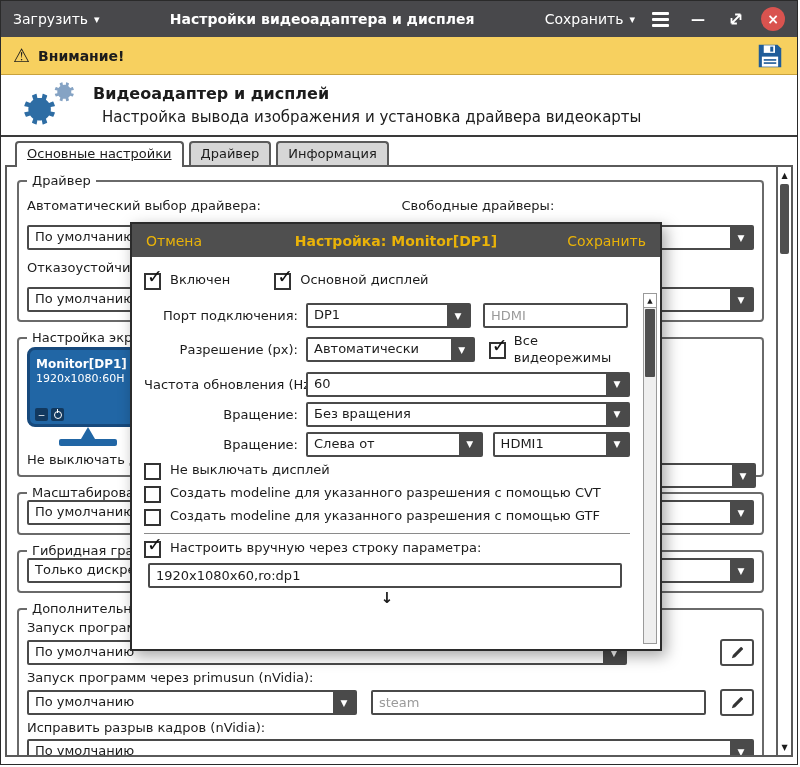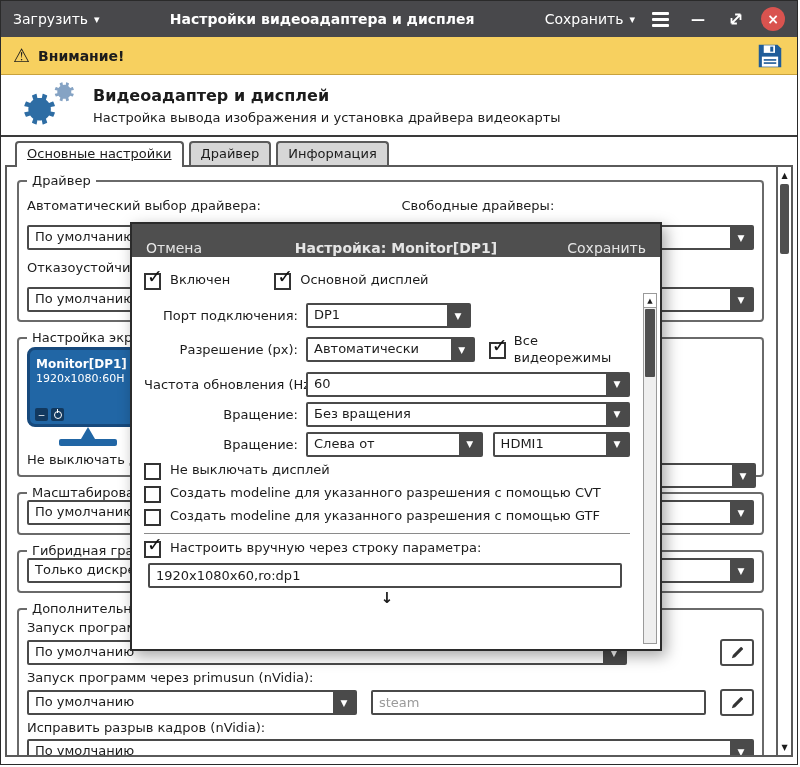--- a/index.html
+++ b/index.html
@@ -19,21 +19,21 @@
 
   
   .warnbar { height:38px; background:#f7d05f; display:flex; align-items:center; gap:8px; padding:0 12px; font-size:14px; border-bottom:1px solid #c9a23d; }
   .warn-icon { font-size:19px; line-height:1; }
   .warn-label { font-weight:bold; }
   .warn-spacer { flex:1; }
 
   
   .appheader { height:62px; display:flex; align-items:center; gap:12px; padding:0 10px; border-bottom:2px solid #3a3a3a; background:#fff; }
   .apphdr-title { font-size:16px; font-weight:bold; margin-bottom:5px; }
-  .apphdr-sub { font-size:13px; }
+  .apphdr-sub { font-size:15px;margin-left:9px; }
 
   
   .tabs { display:flex; gap:5px; margin:4px 0 0 14px; position:relative; z-index:3; height:24px; align-items:flex-end; }
   .tab { background:#d6d6d6; border:2px solid #5a5a5a; border-bottom:none; border-radius:4px 4px 0 0; padding:3px 10px 4px; font-size:13px; }
   .tab.active { background:#fff; padding-bottom:6px; margin-bottom:-2px;text-decoration:underline; }
 
   
   .panel { position:relative; margin:0 4px; border:2px solid #5a5a5a; height:592px; background:#fff; }
   .panel-inner { position:absolute; top:0; left:0; right:17px; bottom:0; padding:4px 2px 0 2px; overflow:hidden; }
 
@@ -71,21 +71,21 @@
   .tinput::placeholder { color:#9a9a9a; }
 
   
   .vscroll { position:absolute; top:0; right:0; bottom:0; width:15px; background:#fff; border-left:2px solid #5f5f5f; }
   .vs-up { height:16px; display:flex; align-items:center; justify-content:center; font-size:8px; background:#fff; }
   .vs-thumb { background:#4f4f4f; height:70px; margin:1px 2px; border-radius:2px; }
   .vs-down { position:absolute; bottom:0; left:0; right:0; height:16px; display:flex; align-items:center; justify-content:center; font-size:8px; background:#fff; }
 
   
   .modal { position:absolute; left:129px; top:221px; width:532px; background:#fff; border:2px solid #2b2b2b; box-shadow:4px 5px 14px rgba(0,0,0,.35); z-index:10; }
-  .modal-header { height:33px; background:#4f4f4f; color:#e5e5e5; display:flex; align-items:flex-start; padding:16px 14px; font-size:14px; }
+  .modal-header { height:33px; background:#4f4f4f; color:#eab308; display:flex; align-items:flex-end; padding:8px 14px; font-size:14px; }
   .mh-cancel { width:90px; }
   .mh-title { flex:1; text-align:center; font-weight:bold; }
   .mh-save { width:90px; text-align:right; }
   .modal-body { position:relative; padding:6px 30px 4px 12px; height:392px; }
 
   .mrow { display:flex; align-items:center; margin-bottom:5px; }
   .mlabel { width:162px; text-align:right; padding-right:8px; font-size:13px; flex-shrink:0; white-space:nowrap; }
 
   .cbrow { display:flex; align-items:flex-start; gap:9px; margin:5px 0; }
   .cb { width:17px; height:17px; border:2px solid #333; background:#fff; position:relative; flex-shrink:0; margin-top:1px; }
@@ -322,20 +322,21 @@
           <span class="cb-label">Основной дисплей</span>
         </div>
       </div>
 
       <div class="mrow">
         <span class="mlabel">Порт подключения:</span>
         <div class="select w165">
           <span class="val">DP1</span>
           <span class="btn">▼</span>
         </div>
+        <input class="tinput" style="width: 145px; margin-left: 12px;" placeholder="HDMI">
       </div>
 
       <div class="mrow">
         <span class="mlabel">Разрешение (px):</span>
         <div class="select w180">
           <span class="val">Автоматически</span>
           <span class="btn">▼</span>
         </div>
         <div class="inline-cb">
           <span class="cb checked">

